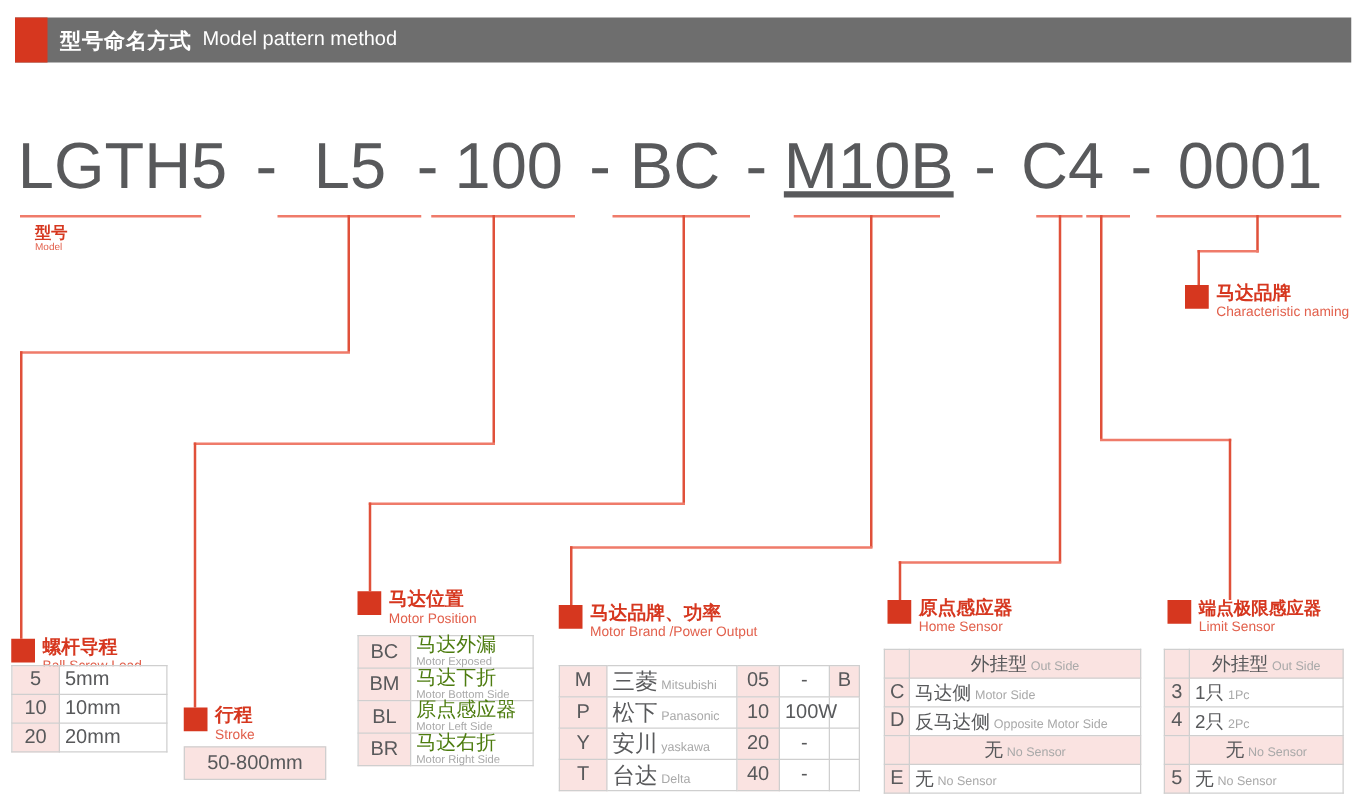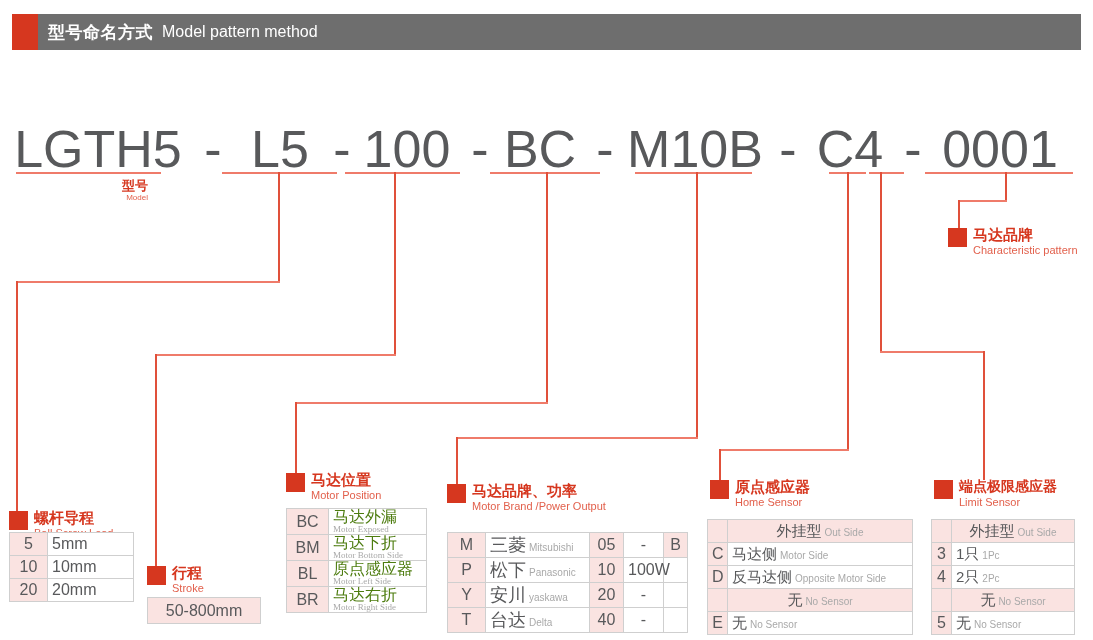--- a/index.html
+++ b/index.html
@@ -24,21 +24,21 @@
   .hdr-text {
     position:absolute; left:48px; top:14px; height:36px;
     display:flex; align-items:center; gap:9px;
     color:#ffffff; white-space:nowrap;
   }
   .hdr-cn { font-size:17px; font-weight:bold; letter-spacing:.5px; }
   .hdr-en { font-size:16px; font-weight:normal; }
 
   
   .code-row {
-    position:absolute; left:0; top:120px; width:1093px; height:58px;
+    position:absolute; left:0; top:104px; width:1093px; height:58px;
   }
   .code-seg {
     position:absolute; top:0; height:58px;
     display:flex; align-items:center; justify-content:center;
     color:#58595b; font-size:52px; font-weight:normal; letter-spacing:0px;
     white-space:nowrap;
   }
   .code-dash {
     position:absolute; top:0; height:58px;
     display:flex; align-items:center; justify-content:center;
@@ -51,21 +51,21 @@
   .uline { position:absolute; height:2px; background:#ef7b6a; }
 
   
   .callout { position:absolute; display:flex; align-items:flex-start; gap:6px; }
   .sq { width:19px; height:19px; background:#d6371f; flex:0 0 19px; margin-top:2px; }
   .cap-cn { color:#d6371f; font-size:15px; font-weight:bold; line-height:17px; white-space:nowrap; }
   .cap-en { color:#e2604c; font-size:11px; line-height:13px; white-space:nowrap; margin-top:1px; }
   .cap-cn.sm { font-size:14px; }
 
   
-  .mini { position:absolute; text-align:right; }
+  .mini { position:absolute; text-align:left; }
   .mini .m-cn { color:#d6371f; font-size:13px; font-weight:bold; line-height:15px; }
   .mini .m-en { color:#e2604c; font-size:8px; line-height:10px; }
 
   
   table.spec {
     position:absolute; border-collapse:collapse; table-layout:fixed;
   }
   table.spec td {
     border-top:1px solid #cfcfcf;
     border-bottom:1px solid #cfcfcf;
@@ -78,21 +78,21 @@
   td.val  { background:#ffffff; }
   td.pinkrow { background:#fae3e1; }
   td.blank { background:#ffffff; border-color:#cfcfcf; }
   .en-sub { color:#a9a9a9; font-size:10px; margin-left:3px; }
   .cn-m { font-size:18px; color:#58595b; }
   .cn-s { font-size:15px; color:#58595b; }
 
   
   .stack { display:flex; flex-direction:column; line-height:1; }
   .stack .s-cn { font-size:16px; color:#4d7c0f; line-height:16px; }
-  .stack .s-en { font-size:9px; color:#a9a9a9; line-height:10px; margin-top:-1px;font-family:Liberation Serif, serif; }
+  .stack .s-en { font-size:9px; color:#a9a9a9; line-height:10px; margin-top:-1px; }
 
   
   .strokebox {
     position:absolute;
     background:#fae3e1;
     border-top:1px solid #cfcfcf; border-bottom:1px solid #cfcfcf;
     border-left:1px solid #cfcfcf; border-right:1px solid #cfcfcf;
     display:flex; align-items:center; justify-content:center;
     color:#58595b; font-size:16px;
   }
@@ -111,21 +111,21 @@
 
   <div class="code-row">
     <div class="code-seg" style="left:8px;  width:180px;">LGTH5</div>
     <div class="code-dash" style="left:188px; width:50px;">-</div>
     <div class="code-seg" style="left:238px; width:84px;">L5</div>
     <div class="code-dash" style="left:322px; width:40px;">-</div>
     <div class="code-seg" style="left:352px; width:110px;">100</div>
     <div class="code-dash" style="left:458px; width:44px;">-</div>
     <div class="code-seg" style="left:495px; width:90px;">BC</div>
     <div class="code-dash" style="left:583px; width:44px;">-</div>
-    <div class="code-seg" style="left:620px; width:150px;">M10B</div>
+    <div class="code-seg" style="left:620px; width:150px;text-decoration:underline;">M10B</div>
     <div class="code-dash" style="left:766px; width:44px;">-</div>
     <div class="code-seg" style="left:803px; width:94px;">C4</div>
     <div class="code-dash" style="left:893px; width:40px;">-</div>
     <div class="code-seg" style="left:925px; width:150px;">0001</div>
   </div>
 
   <div class="uline" style="left:16px;  top:172px; width:145px;"></div>
   <div class="uline" style="left:222px; top:172px; width:115px;"></div>
   <div class="uline" style="left:345px; top:172px; width:115px;"></div>
   <div class="uline" style="left:490px; top:172px; width:110px;"></div>
@@ -164,21 +164,21 @@
   <div class="vline" style="left:983px; top:351px; height:129px;"></div>
 
   <div class="vline" style="left:1005px; top:172px; height:30px;"></div>
   <div class="hline" style="left:958px;  top:200px; width:49px;"></div>
   <div class="vline" style="left:958px;  top:200px; height:28px;"></div>
 
   <div class="callout" style="left:948px; top:226px;">
     <div class="sq"></div>
     <div>
       <div class="cap-cn">马达品牌</div>
-      <div class="cap-en">Characteristic pattern</div>
+      <div class="cap-en">Characteristic naming</div>
     </div>
   </div>
 
   <div class="callout" style="left:9px; top:509px;">
     <div class="sq"></div>
     <div>
       <div class="cap-cn">螺杆导程</div>
       <div class="cap-en">Ball Screw Lead</div>
     </div>
   </div>

